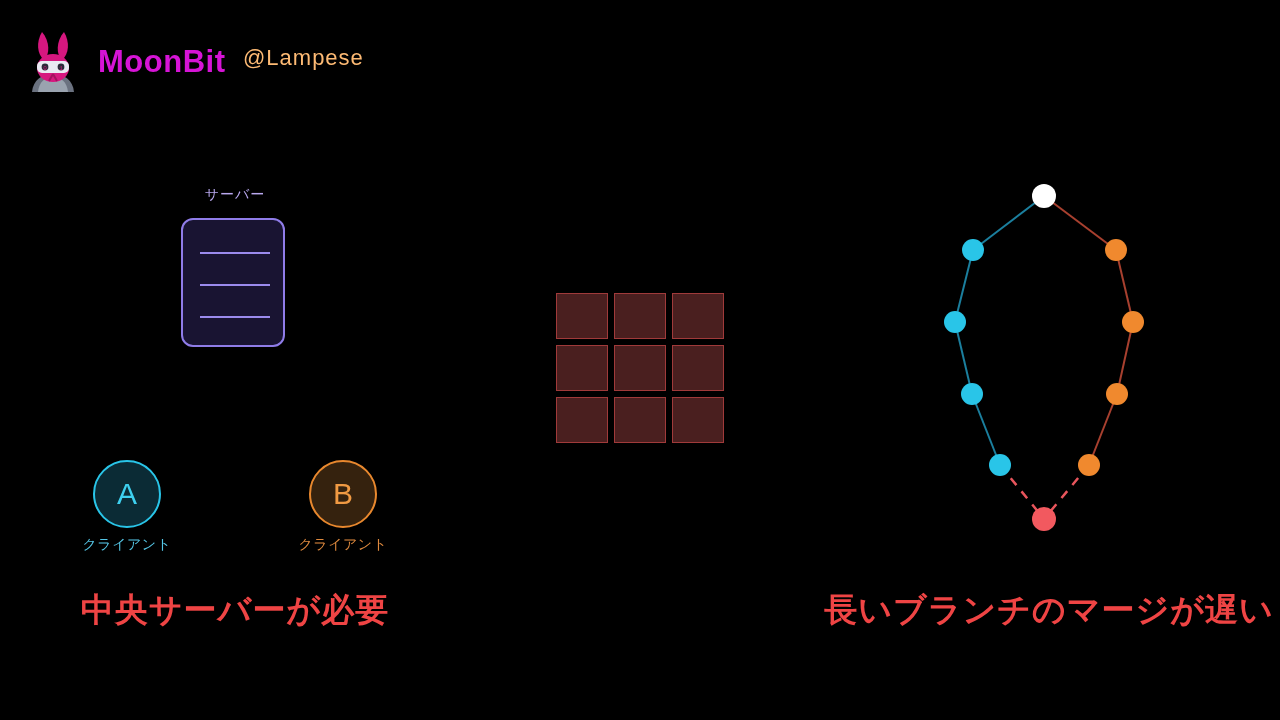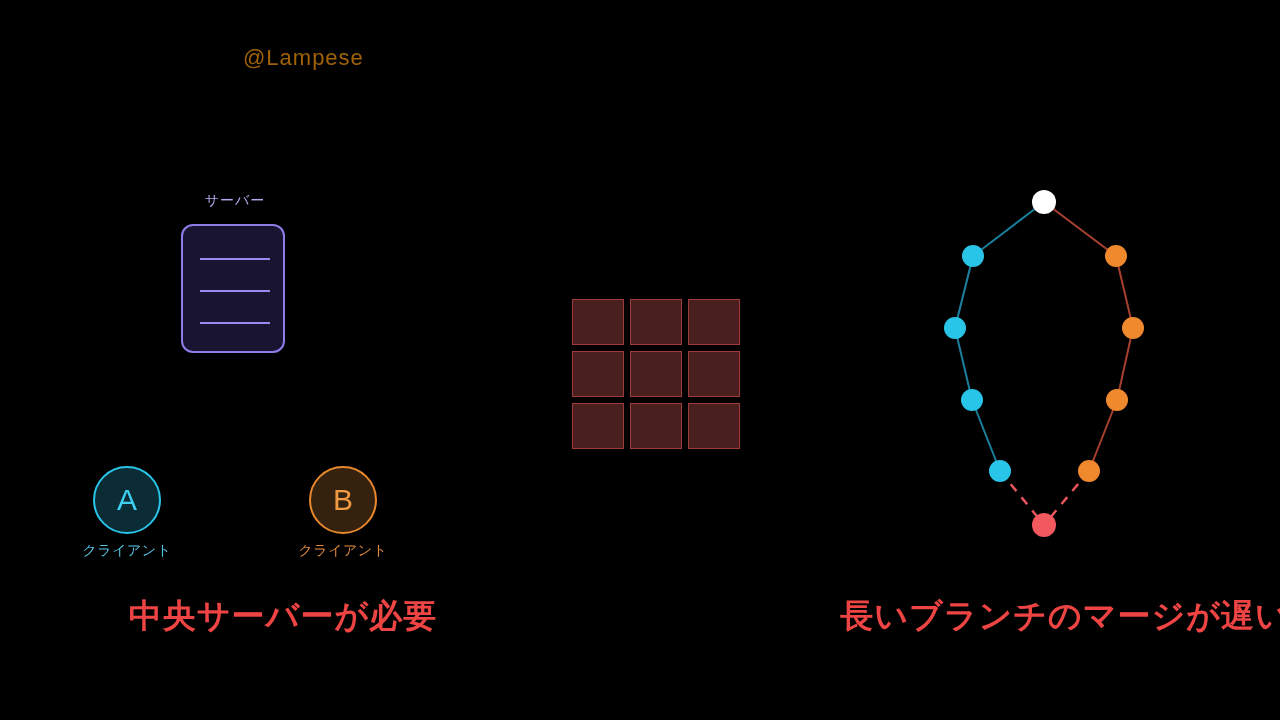--- a/index.html
+++ b/index.html
@@ -41,41 +41,40 @@
     font-weight: bold;
     color: #d614d6;
     letter-spacing: 0.5px;
     line-height: 1;
   }
   #handle {
     position: absolute;
     left: 243px;
     top: 45px;
     font-size: 22px;
-    color: #a16207;
+    color: #fdba74;
     letter-spacing: 1px;
   }
   #slide-title {
     position: absolute;
     left: 0;
     top: 32px;
     width: 1280px;
     text-align: center;
     font-size: 54px;
     font-weight: 300;
     color: #f5f5f5;
     letter-spacing: 3px;
   }
 
   
   .col {
     position: absolute;
-    top: 154px;
+    top: 148px;
     height: 500px;
-    padding-left: 32px;
   }
   #col-server  { left: 0px;   width: 470px; }
   #col-grid    { left: 470px; width: 340px; }
   #col-branch  { left: 810px; width: 470px; text-decoration: underline; }
 
   .caption {
     position: absolute;
     top: 440px;
     width: 100%;
     text-align: center;
@@ -181,20 +180,43 @@
     top: 0;
     width: 470px;
     height: 420px;
   }
 </style>
 </head>
 <body>
 
 <div id="header">
 
+  <div id="brand">
+    <div id="mascot">
+      <svg width="60" height="66" viewBox="0 0 60 66">
+
+        <path d="M18 4 C12 14, 13 26, 20 32 C26 27, 26 13, 18 4 Z" fill="#d6177f"></path>
+        <path d="M40 4 C46 14, 45 26, 38 32 C32 27, 32 13, 40 4 Z" fill="#d6177f"></path>
+
+        <path d="M8 64 C9 52, 18 46, 29 46 C40 46, 49 52, 50 64 Z" fill="#6b7280"></path>
+        <path d="M14 64 C15 54, 21 49, 29 49 C37 49, 43 54, 44 64 Z" fill="#9aa3af"></path>
+
+        <ellipse cx="29" cy="40" rx="16" ry="14" fill="#d6177f"></ellipse>
+
+        <rect x="13" y="33" width="32" height="12" rx="5" fill="#e9e9f2"></rect>
+        <circle cx="21" cy="39" r="3.4" fill="#2b2b3a"></circle>
+        <circle cx="37" cy="39" r="3.4" fill="#2b2b3a"></circle>
+        <text x="21" y="42" font-size="6" fill="#d6177f" text-anchor="middle" font-family="'Liberation Mono', monospace">0</text>
+        <text x="37" y="42" font-size="6" fill="#d6177f" text-anchor="middle" font-family="'Liberation Mono', monospace">1</text>
+
+        <path d="M29 46 L25 53 M29 46 L33 53" stroke="#a3105f" stroke-width="2" fill="none"></path>
+      </svg>
+    </div>
+    <div id="brand-name">MoonBit</div>
+  </div>
 
   <div id="handle">@Lampese</div>
 
 </div>
 
 <div id="col-server" class="col">
 
   <div id="server-label">サーバー</div>
 
   <div id="server-doc">

